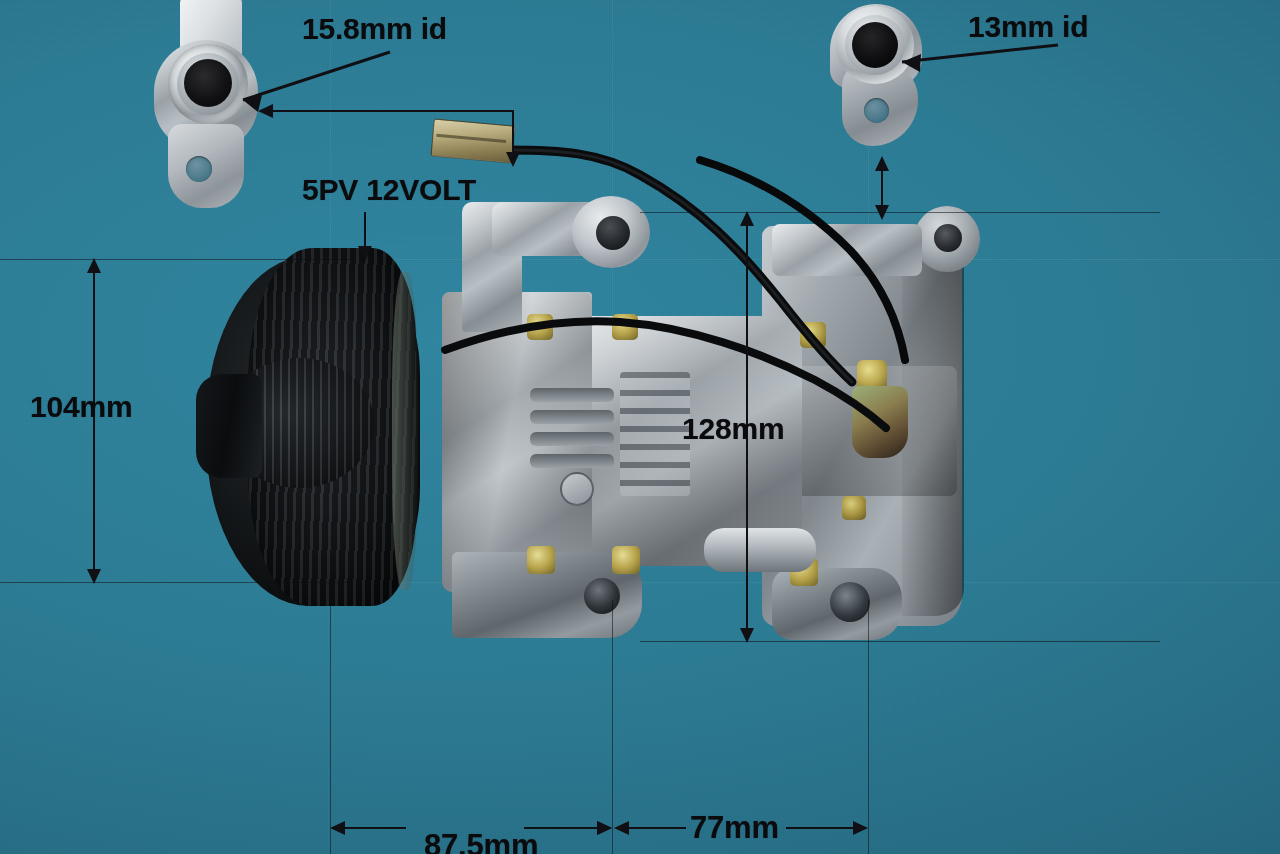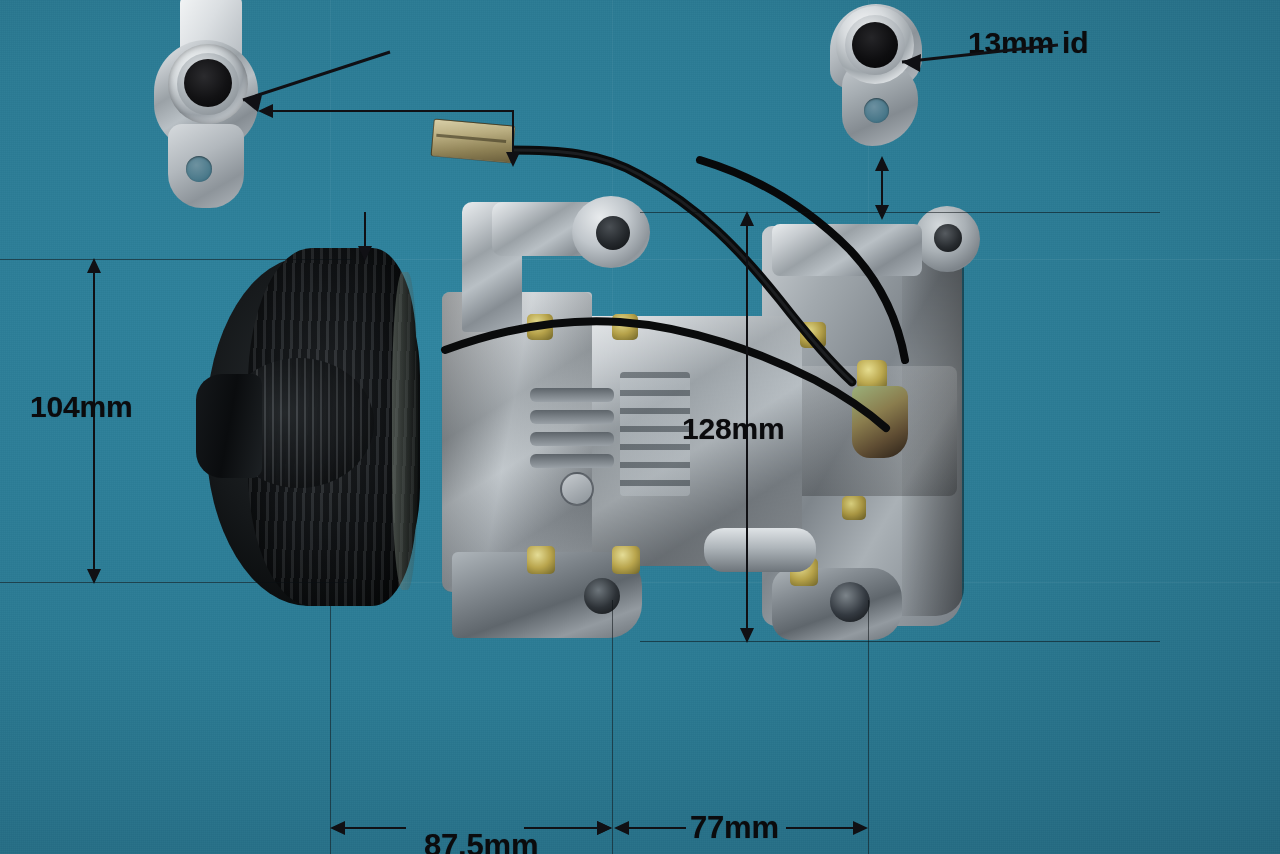--- a/index.html
+++ b/index.html
@@ -287,35 +287,37 @@
     <path d="M700,160 C760,178 810,210 850,250 C880,282 898,320 905,360" stroke="#08090a" stroke-width="8" fill="none" stroke-linecap="round"></path>
   </svg>
 
   <div class="part" id="connector" style="left:432px;top:122px;width:82px;height:38px;transform:rotate(5deg);">
     <div style="position:absolute;inset:0;border-radius:3px;
                 background:linear-gradient(170deg,#d8cfa8 0%,#b9ad80 35%,#8e8155 70%,#6b5f3c 100%);
                 border:1px solid rgba(40,36,22,.6);"></div>
     <div style="position:absolute;left:4px;top:15px;width:70px;height:3px;background:rgba(60,54,32,.6);"></div>
   </div>
 
+  <div class="ann-text" style="left:302px;top:12px;font-size:30px;">15.8mm id</div>
   <svg style="position:absolute;left:0;top:0;width:1280px;height:854px;overflow:visible;pointer-events:none;">
     <line x1="390" y1="52" x2="243" y2="100" stroke="#101014" stroke-width="3"></line>
     <polygon points="243,100 262,95 258,112" fill="#101014"></polygon>
   </svg>
 
-  <div class="ann-text" style="left:968px;top:10px;font-size:30px;margin-top:16px;">13mm id</div>
+  <div class="ann-text" style="left:968px;top:10px;font-size:30px;">13mm id</div>
   <svg style="position:absolute;left:0;top:0;width:1280px;height:854px;overflow:visible;pointer-events:none;">
     <line x1="1058" y1="45" x2="902" y2="62" stroke="#101014" stroke-width="3"></line>
     <polygon points="902,62 921,54 920,72" fill="#101014"></polygon>
   </svg>
 
   <div class="dim-line-h" style="left:272px;top:110px;width:242px;height:2px;"></div>
   <div class="dim-line-v" style="left:512px;top:110px;height:36px;width:2px;"></div>
   <div class="arrow arrow-l" style="left:258px;top:104px;"></div>
 
+  <div class="ann-text" style="left:302px;top:173px;font-size:30px;">5PV 12VOLT</div>
   <div class="dim-line-v" style="left:364px;top:212px;height:40px;width:2px;"></div>
   <div class="arrow arrow-d" style="left:358px;top:246px;"></div>
 
   <div class="dim-line-v" style="left:512px;top:140px;height:18px;width:2px;"></div>
   <div class="arrow arrow-d" style="left:506px;top:152px;"></div>
 
   <div class="dim-line-v" style="left:881px;top:162px;height:54px;width:2px;"></div>
   <div class="arrow arrow-u" style="left:875px;top:156px;"></div>
   <div class="arrow arrow-d" style="left:875px;top:205px;"></div>
 

